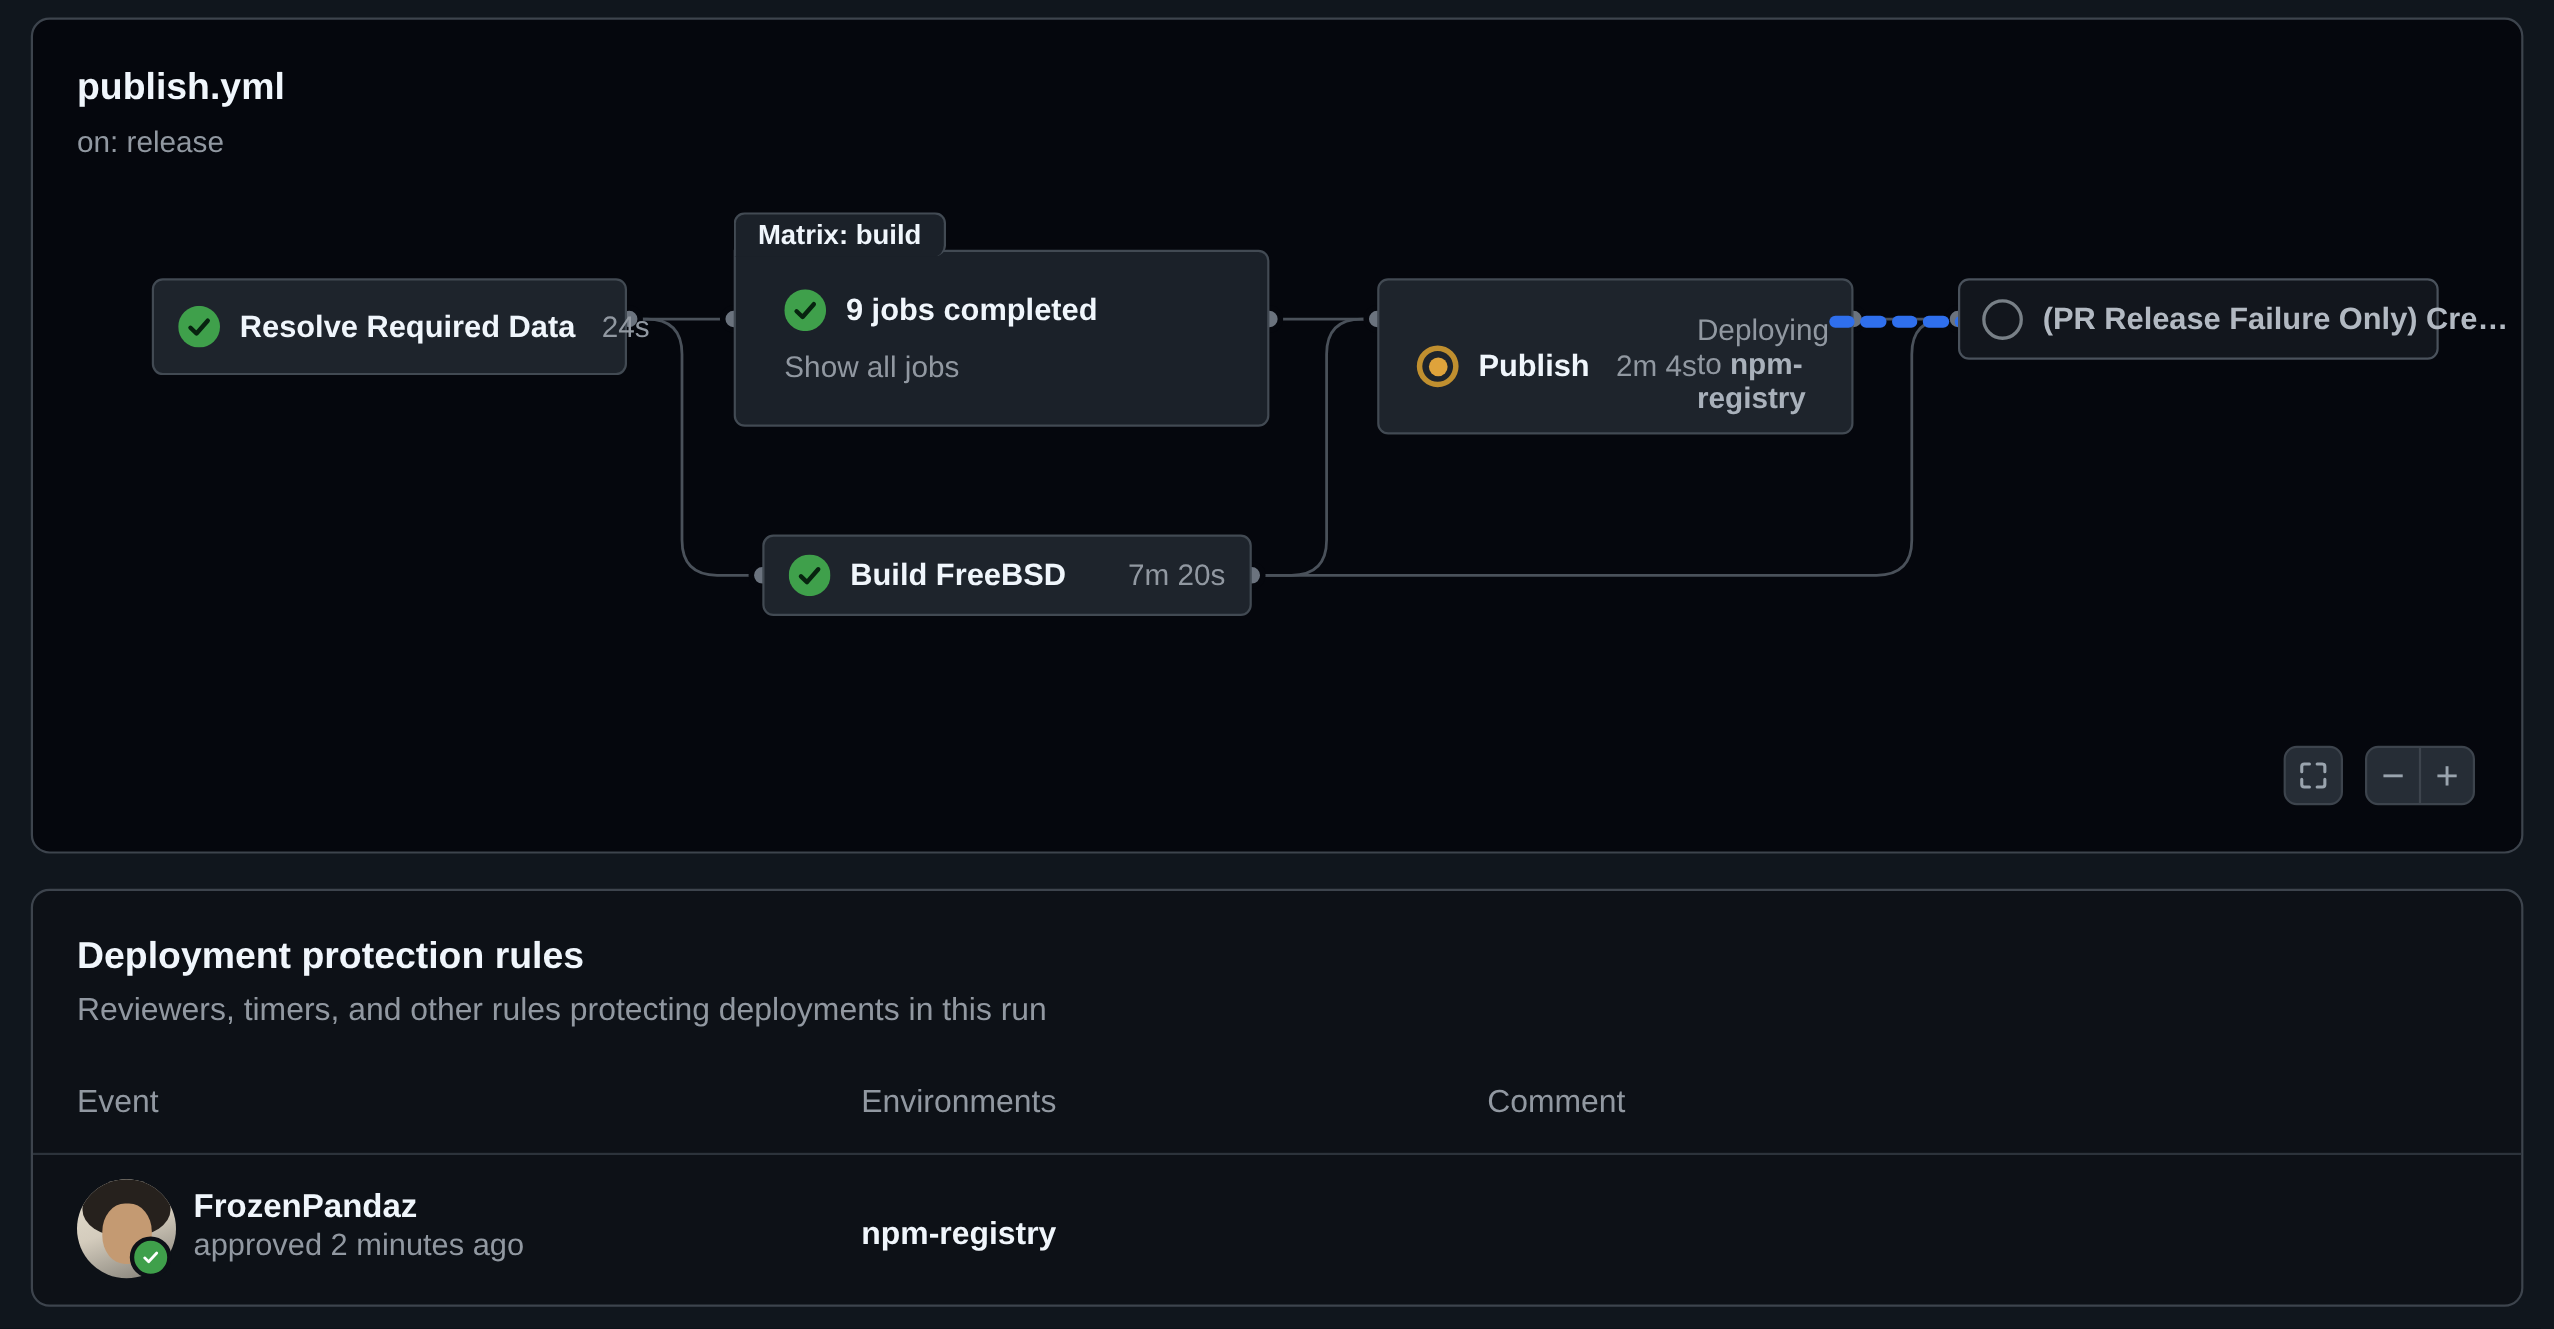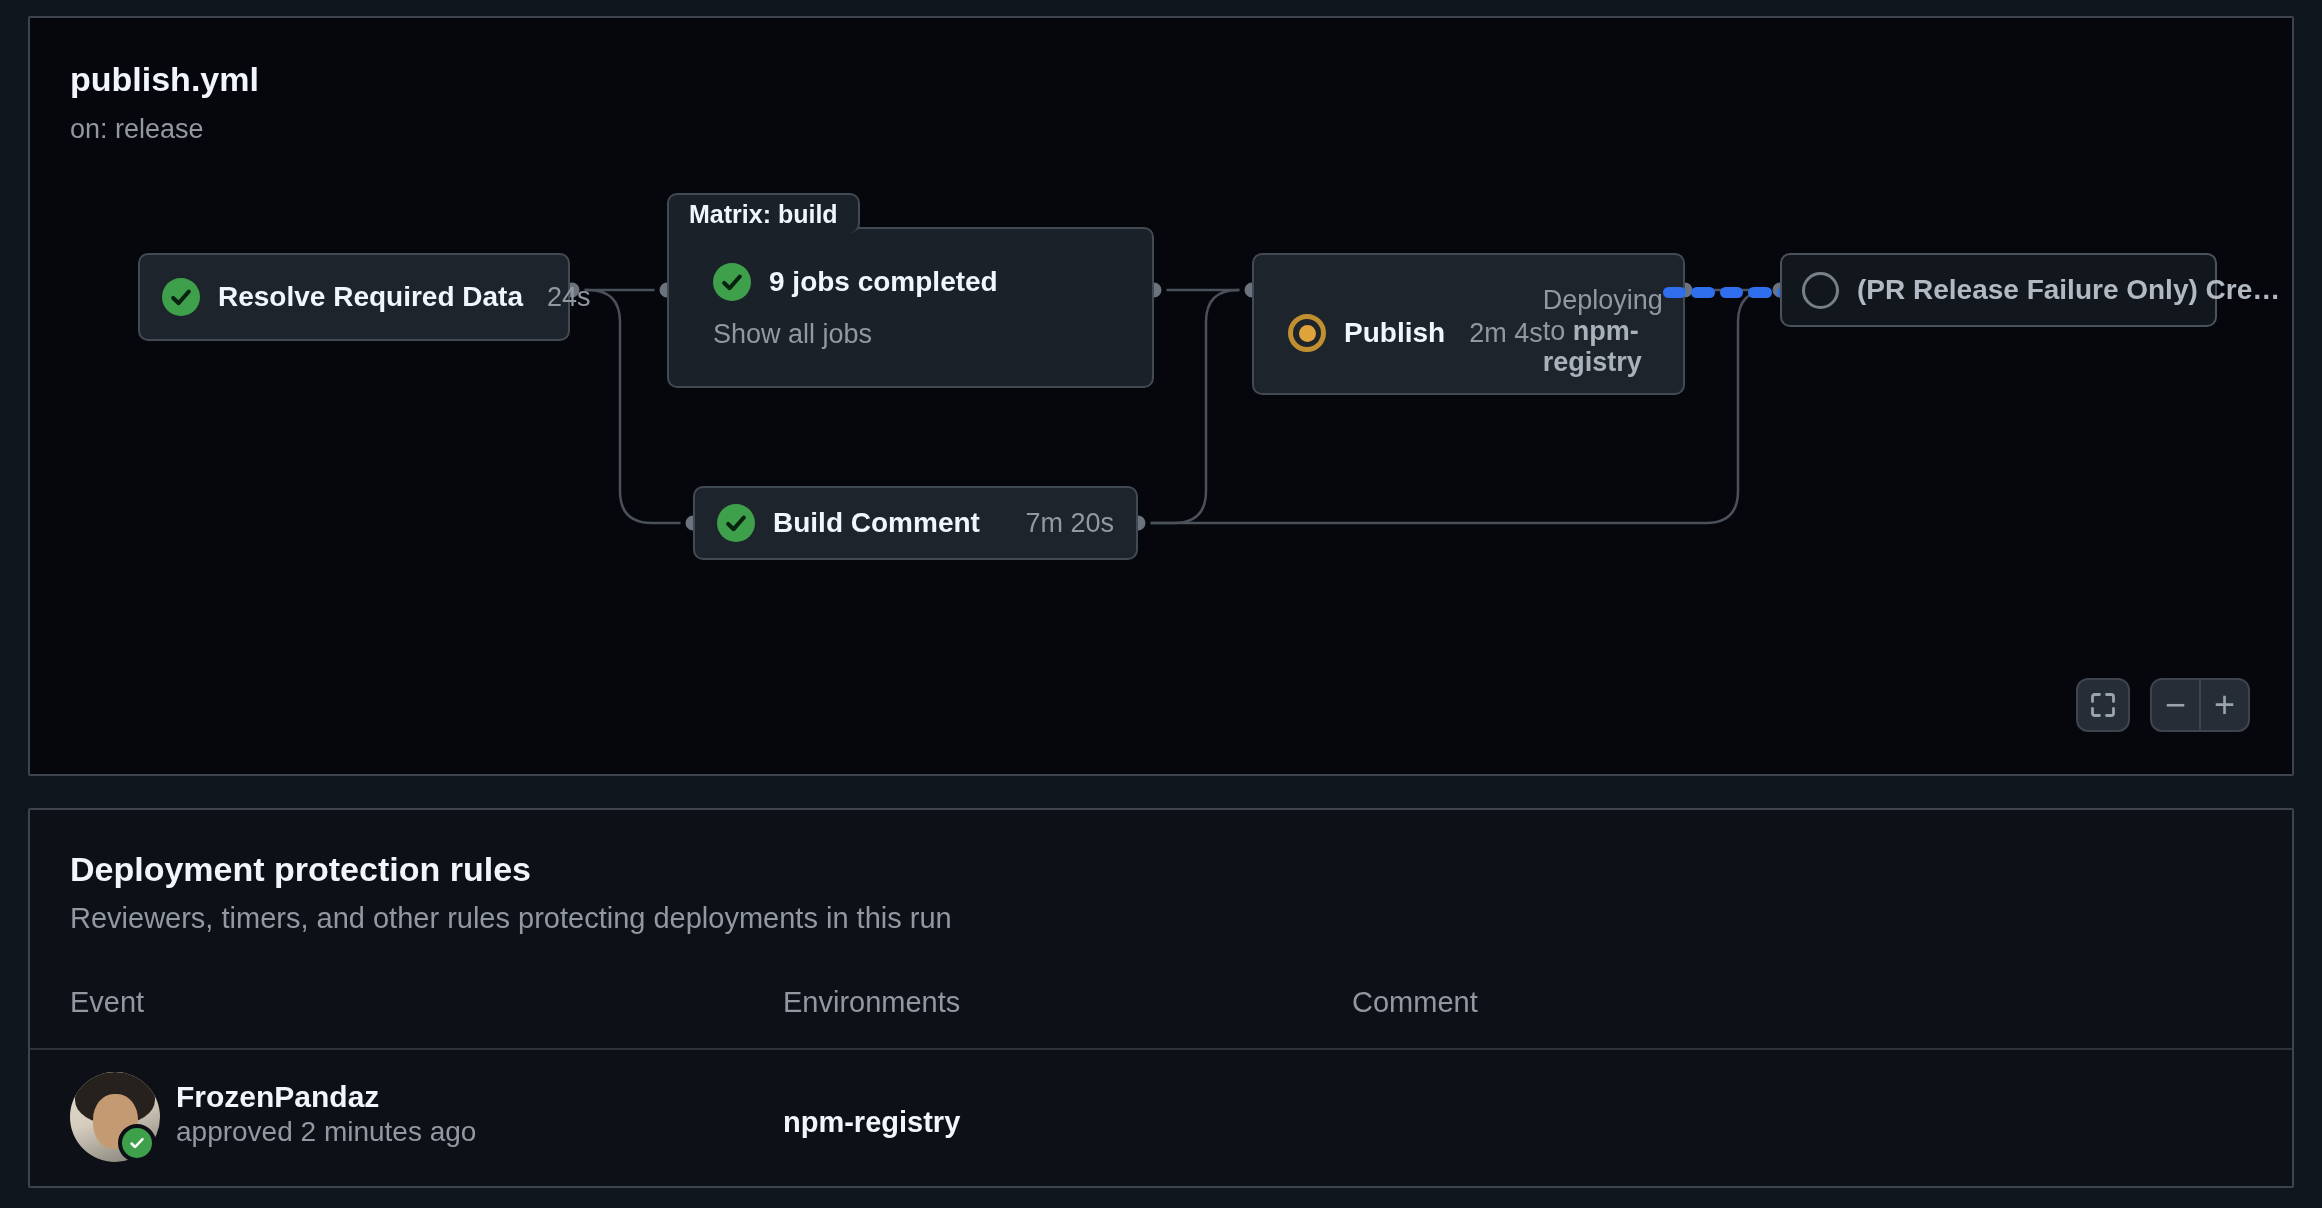--- a/index.html
+++ b/index.html
@@ -4,21 +4,21 @@
 <style>
   html,body{margin:0;padding:0;}
   body{
     width:2322px;height:1208px;
     background:#10161d;
     font-family:"Liberation Sans","DejaVu Sans",sans-serif;
     color:#f0f6fc;
     position:relative;
     overflow:hidden;
   }
-  .card{position:absolute;box-sizing:border-box;border:2px solid #3d444d;border-radius:2px;}
+  .card{position:absolute;box-sizing:border-box;border:2px solid #3d444d;border-radius:17px;}
   
   .graph-card{left:28px;top:16px;width:2266px;height:760px;background:#05070d;}
   .wf-title{position:absolute;left:40px;top:42px;font-size:34px;font-weight:700;color:#f0f6fc;}
   .wf-trigger{position:absolute;left:40px;top:96px;font-size:27px;color:#9198a1;}
   .edges{position:absolute;left:0;top:0;width:2262px;height:756px;}
   .edges path{fill:none;stroke:#4a515a;stroke-width:2.5;}
   .edges circle{fill:#6b737e;stroke:#05070d;stroke-width:5;}
   .node{position:absolute;box-sizing:border-box;background:#1e242c;border:2px solid #424a53;
         border-radius:10px;display:flex;align-items:center;padding:0 22px;}
   .node-label{font-size:28px;font-weight:700;color:#f0f6fc;white-space:nowrap;}
@@ -127,21 +127,21 @@
       <span class="node-label">9 jobs completed</span>
     </div>
     <span class="show-jobs">Show all jobs</span>
   </div>
 
   <div class="node" style="left:663px;top:468px;width:445px;height:74px;">
     <svg class="status-icon" viewBox="0 0 16 16">
       <circle cx="8" cy="8" r="8" fill="#3fa04b"></circle>
       <path d="M4.7 8.4 L7 10.6 L11.3 5.7" stroke="#07230f" stroke-width="1.7" fill="none" stroke-linecap="round" stroke-linejoin="round"></path>
     </svg>
-    <span class="node-label">Build Comment</span>
+    <span class="node-label">Build FreeBSD</span>
     <span class="node-duration">7m 20s</span>
   </div>
 
   <div class="node node-publish" style="left:1222px;top:235px;width:433px;height:142px;">
     <div class="pub-row1">
       <span class="icon-progress"></span>
       <span class="node-label">Publish</span>
       <span class="node-duration">2m 4s</span>
     </div>
     <div class="pub-row2"><span>Deploying to </span><b>npm-registry</b></div>

